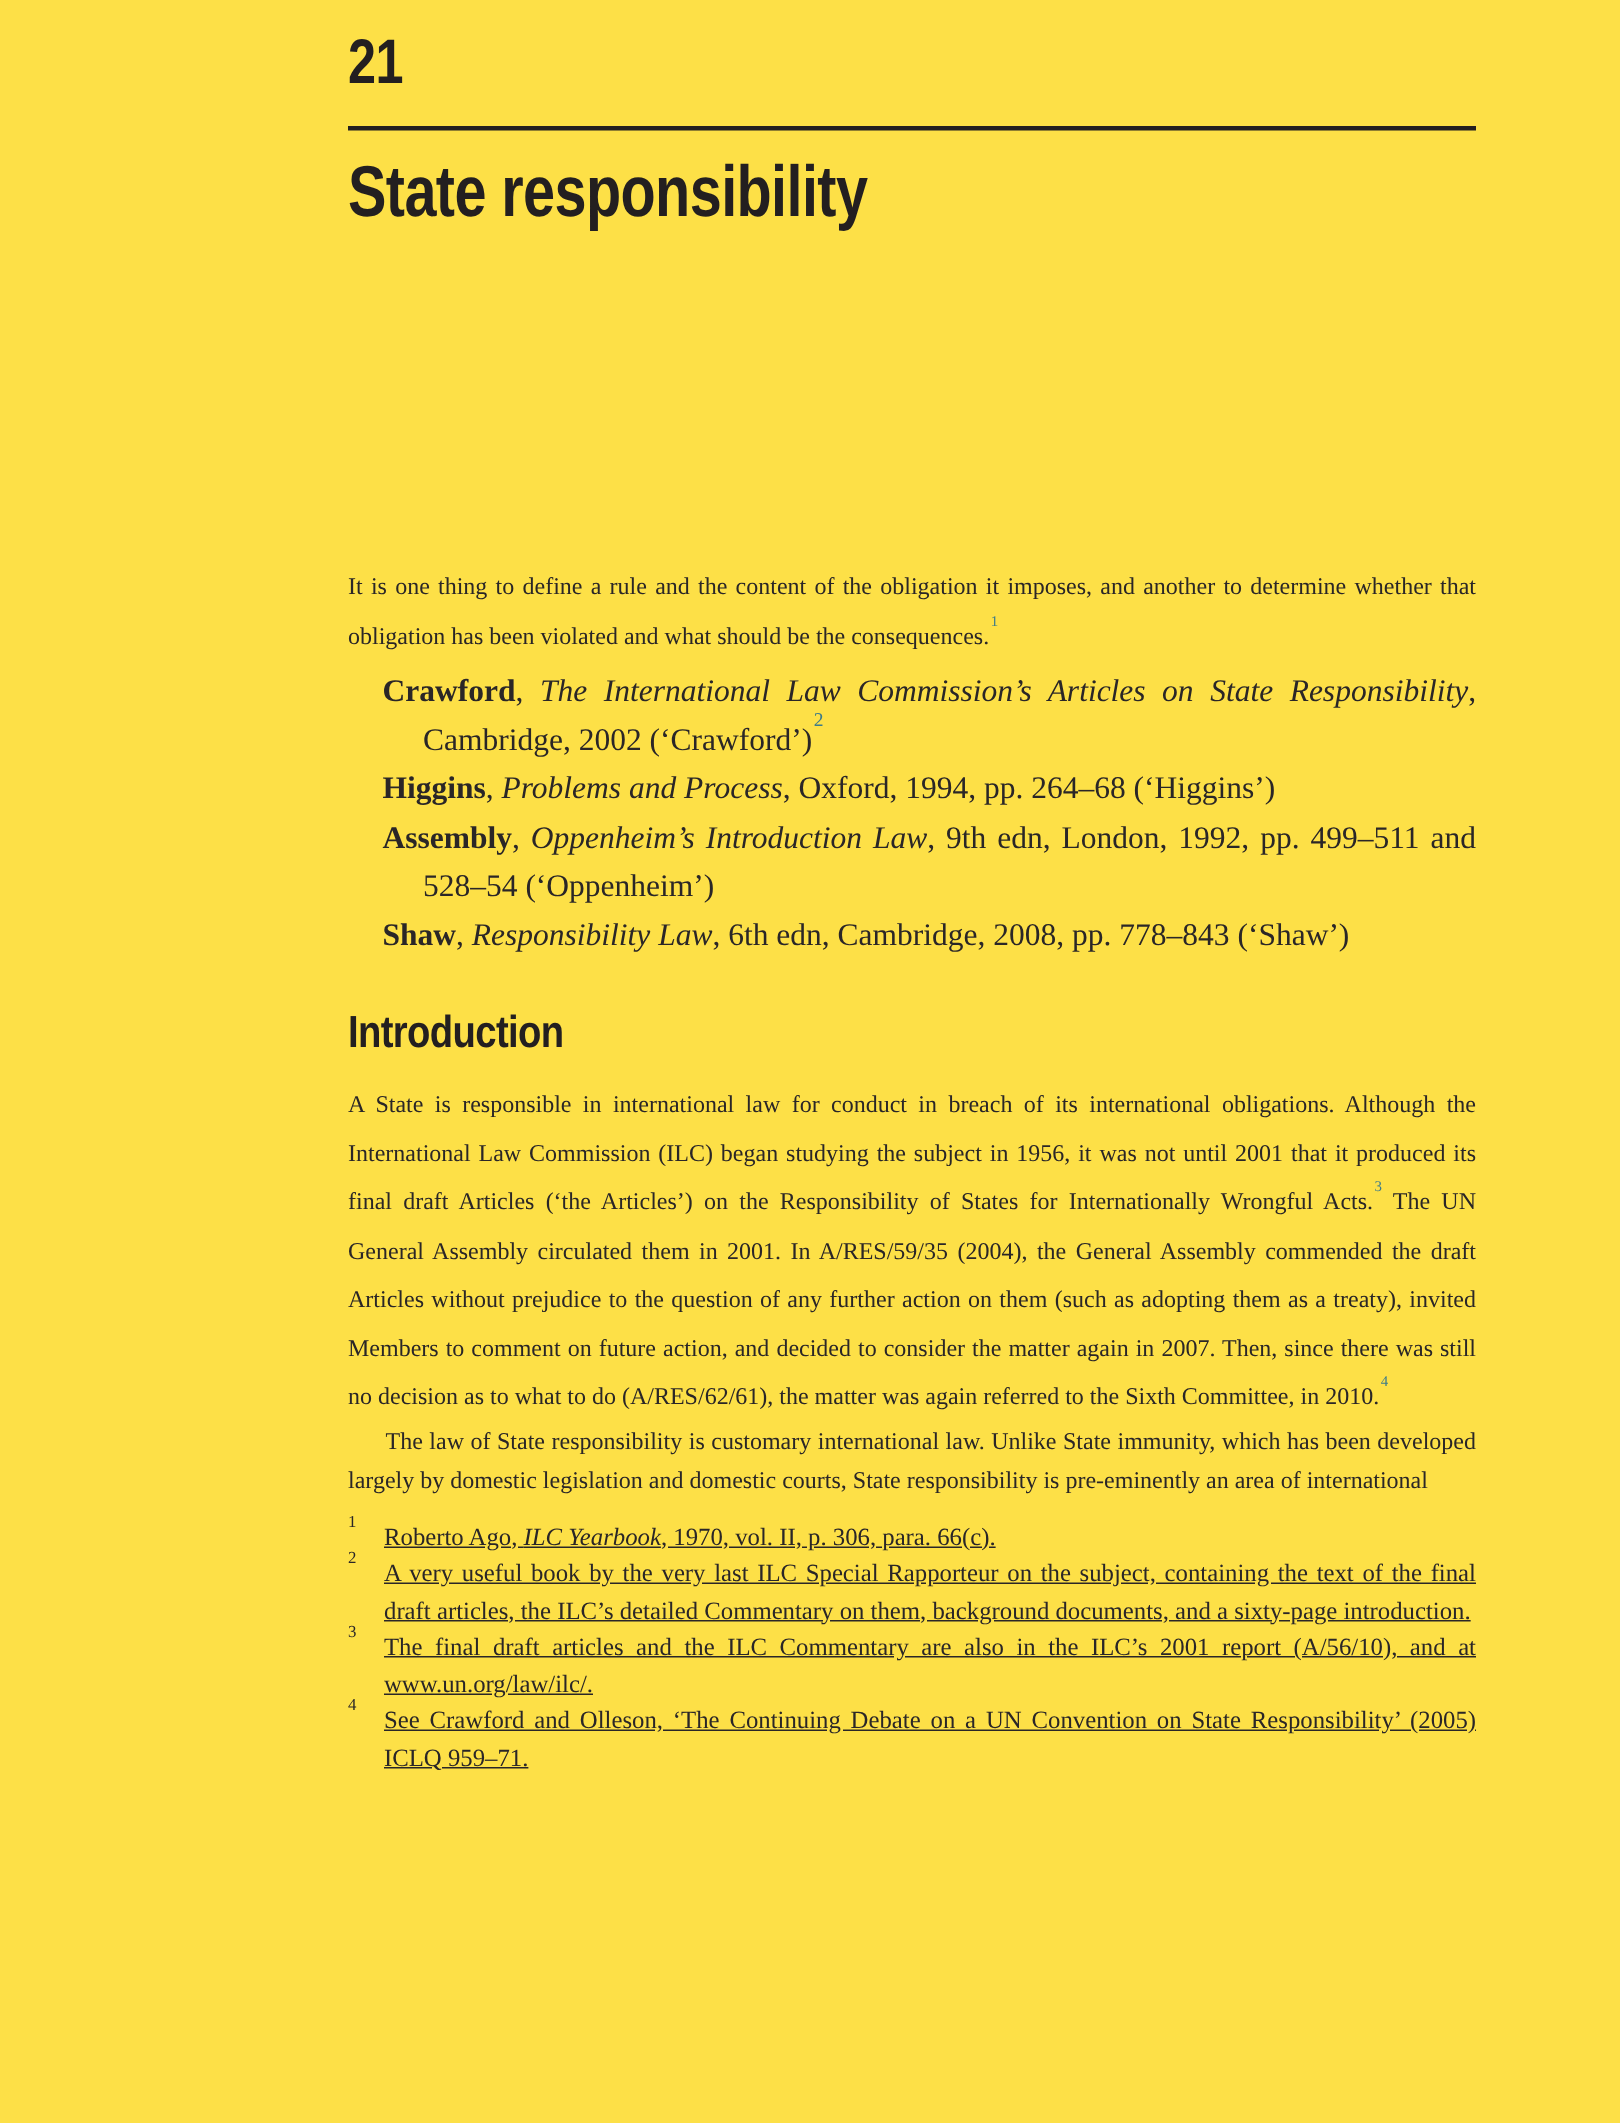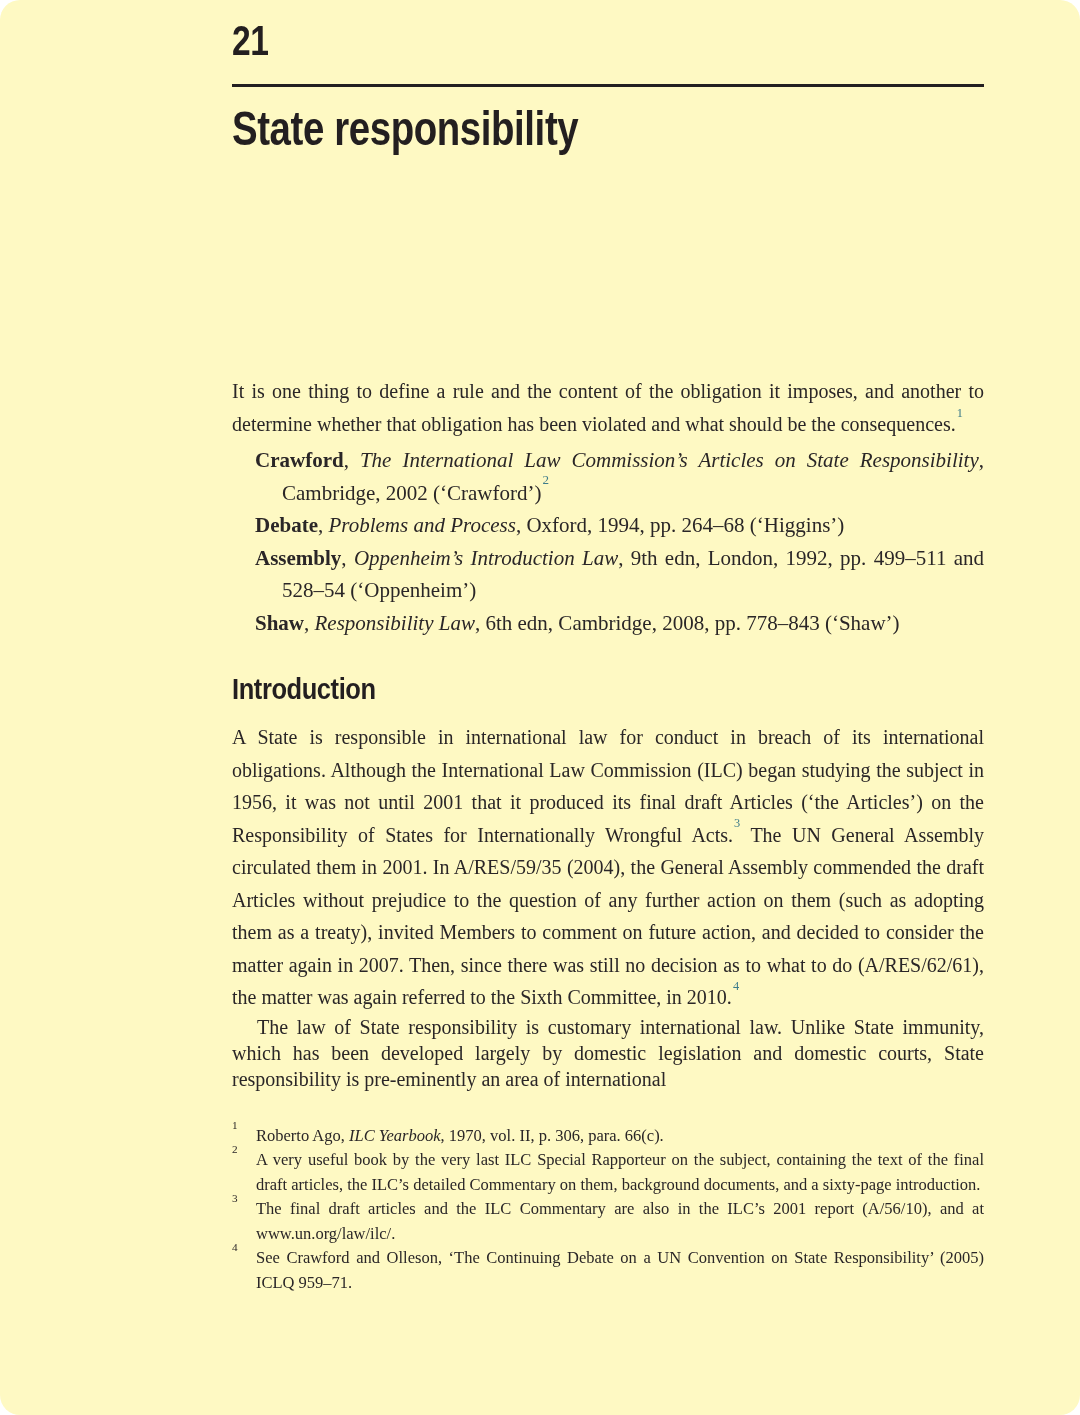--- a/index.html
+++ b/index.html
@@ -7,24 +7,23 @@
     padding: 0;
     width: 1080px;
     height: 1415px;
     background: #ffffff;
     overflow: hidden;
   }
   .page {
     position: relative;
     width: 1080px;
     height: 1415px;
-    background: #fef9c3;
+    background: #fde047;
     font-family: "Liberation Serif", serif;
     color: #2a2627;
-    border-radius: 20px;
   }
   .column {
     position: absolute;
     left: 232px;
     top: 0;
     width: 752px;
   }
   
   .condensed {
     font-family: "Liberation Sans", sans-serif;
@@ -46,21 +45,21 @@
     height: 3px;
     background: #231f20;
     width: 752px;
   }
   .chapter-title {
     margin-top: 18px;
     font-size: 48px;
     line-height: 1;
   }
   .body-text {
-    font-size: 20px;
+    font-size: 16px;
     line-height: 33px;
     text-align: justify;
     margin: 0;
   }
   .lead {
     margin-top: 222px;
   }
   .reading-list {
     margin-top: 3px;
     line-height: 32.5px;
@@ -92,21 +91,22 @@
     font-size: 0.62em;
     line-height: 0;
     position: relative;
     top: -0.55em;
     color: #3d7b8a;
     text-decoration: none;
     margin-left: 1px;
     cursor: pointer;
   }
   .footnotes {
-    margin-top: 32px;
+    margin-top: 12px;
+    text-decoration: underline;
   }
   .footnote {
     font-size: 16.5px;
     line-height: 24.5px;
     text-align: justify;
     margin: 0;
     padding-left: 24px;
     text-indent: -24px;
     color: #2a2627;
   }
@@ -134,21 +134,21 @@
     <div class="chapter-rule"></div>
 
     <div>
       <span class="condensed chapter-title">State responsibility</span>
     </div>
 
     <p class="body-text lead"><span>It is one thing to define a rule and the content of the obligation it imposes, and another to determine whether that obligation has been violated and what should be the consequences.</span><sup class="fn-ref">1</sup></p>
 
     <div class="reading-list">
       <p class="reading-entry"><b>Crawford</b><span>, </span><i>The International Law Commission’s Articles on State Responsibility</i><span>, Cambridge, 2002 (‘Crawford’)</span><sup class="fn-ref">2</sup></p>
-      <p class="reading-entry"><b>Debate</b><span>, </span><i>Problems and Process</i><span>, Oxford, 1994, pp. 264–68 (‘Higgins’)</span></p>
+      <p class="reading-entry"><b>Higgins</b><span>, </span><i>Problems and Process</i><span>, Oxford, 1994, pp. 264–68 (‘Higgins’)</span></p>
       <p class="reading-entry"><b>Assembly</b><span>, </span><i>Oppenheim’s Introduction Law</i><span>, 9th edn, London, 1992, pp. 499–511 and 528–54 (‘Oppenheim’)</span></p>
       <p class="reading-entry"><b>Shaw</b><span>, </span><i>Responsibility Law</i><span>, 6th edn, Cambridge, 2008, pp. 778–843 (‘Shaw’)</span></p>
     </div>
 
     <div>
       <span class="condensed section-heading">Introduction</span>
     </div>
 
     <p class="body-text intro-para-1"><span>A State is responsible in international law for conduct in breach of its international obligations. Although the International Law Commission (ILC) began studying the subject in 1956, it was not until 2001 that it produced its final draft Articles (‘the Articles’) on the Responsibility of States for Internationally Wrongful Acts.</span><sup class="fn-ref">3</sup><span> The UN General Assembly circulated them in 2001. In A/RES/59/35 (2004), the General Assembly commended the draft Articles without prejudice to the question of any further action on them (such as adopting them as a treaty), invited Members to comment on future action, and decided to consider the matter again in 2007. Then, since there was still no decision as to what to do (A/RES/62/61), the matter was again referred to the Sixth Committee, in 2010.</span><sup class="fn-ref">4</sup></p>
 

